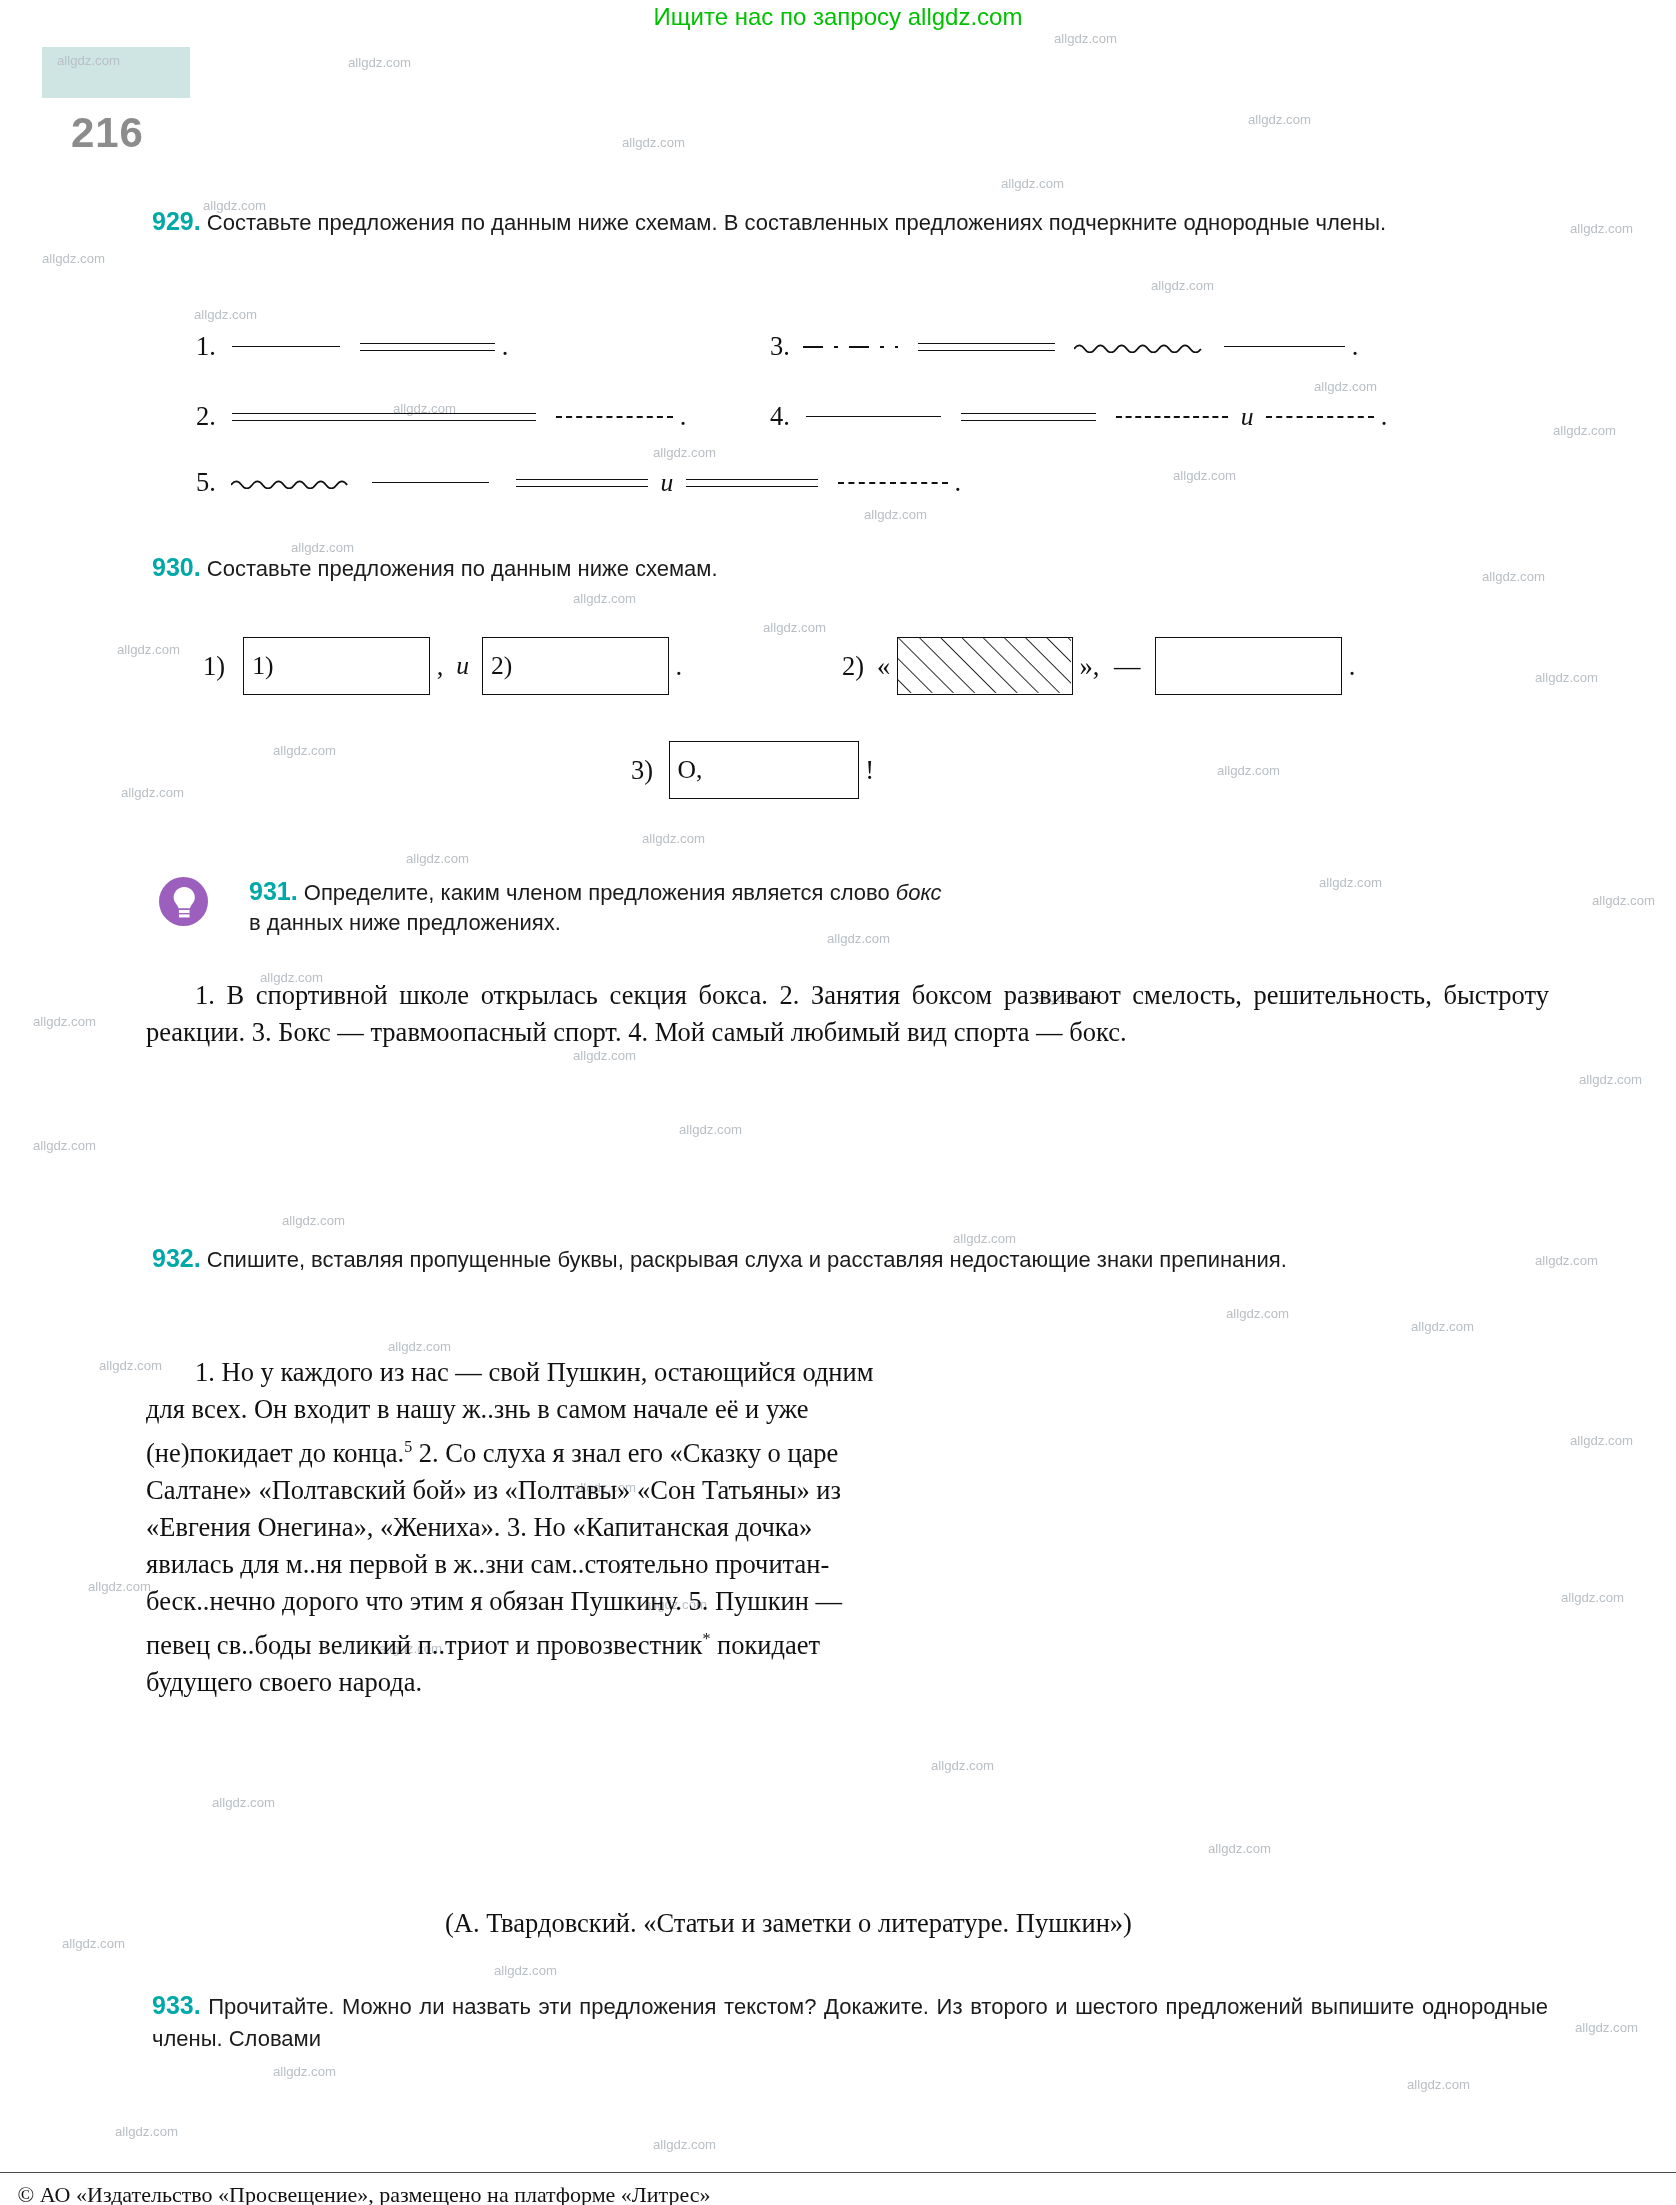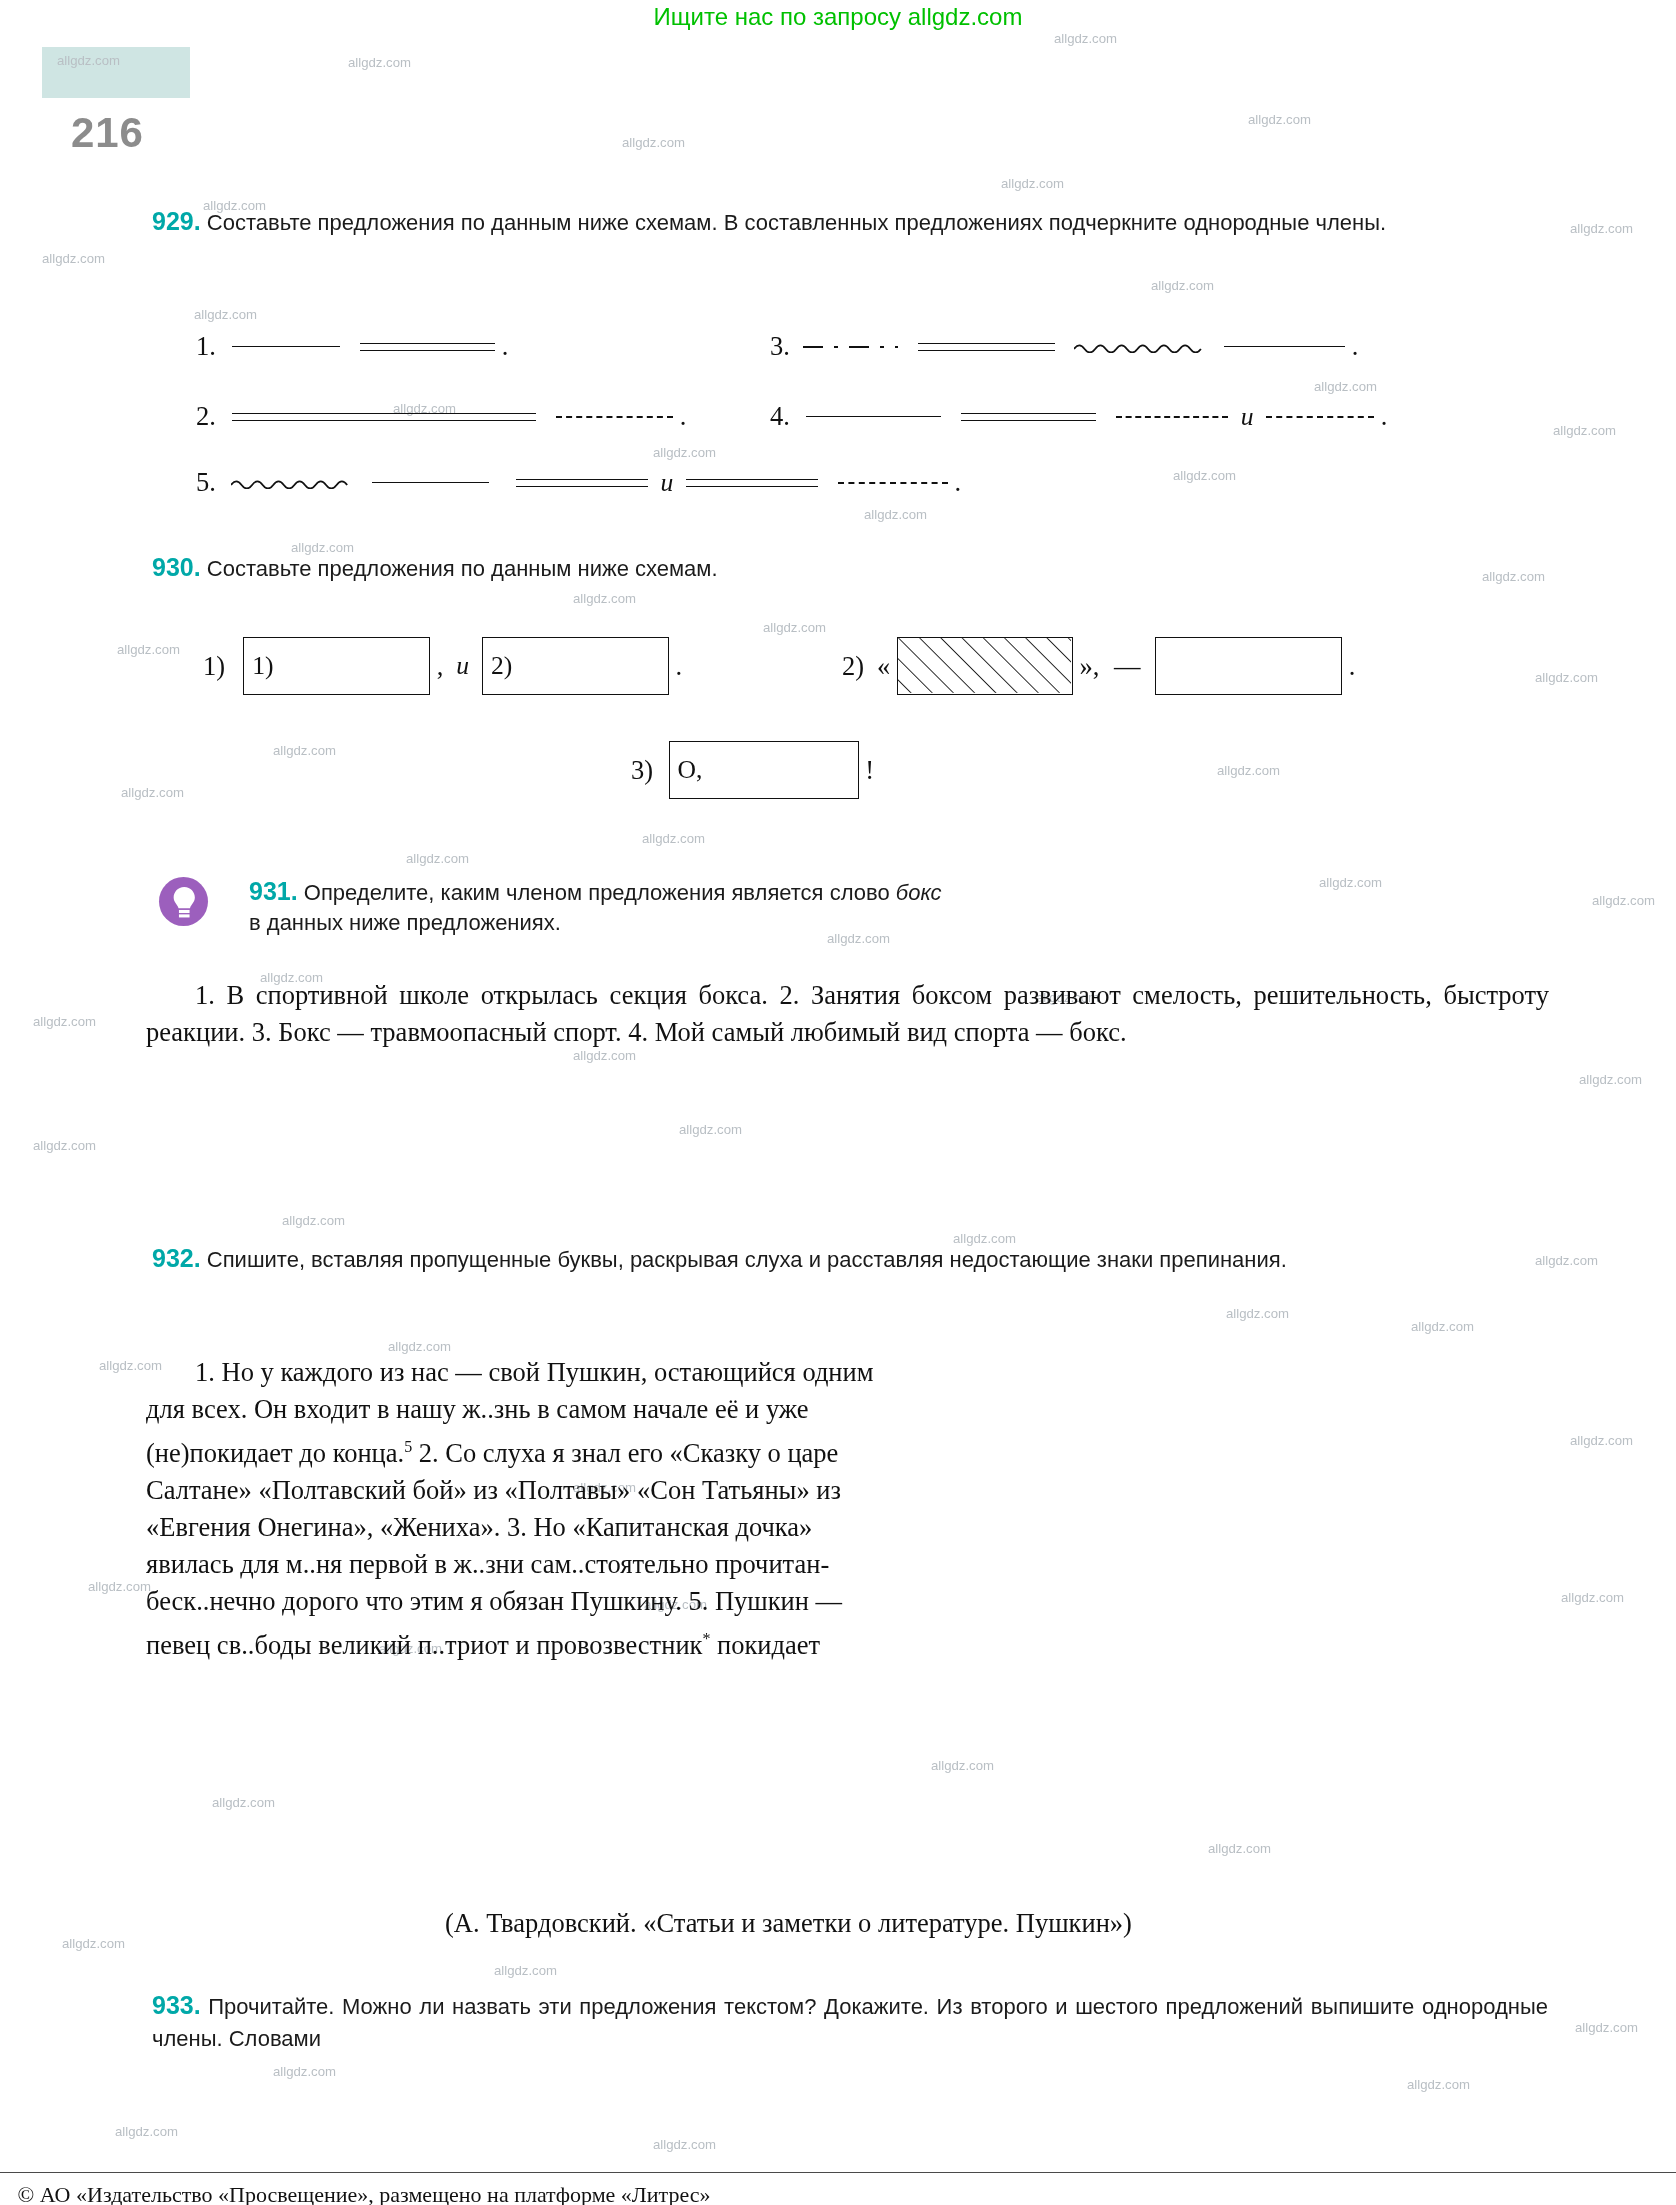--- a/index.html
+++ b/index.html
@@ -391,20 +391,21 @@
 
 <div class="body-text" style="left:146px; top:1354px; width:1403px;">
   <div style="text-indent:49px;">1. Но у каждого из нас — свой Пушкин, остающийся одним</div>
   <div>для всех. Он входит в нашу ж..знь в самом начале её и уже</div>
   <div><span>(не)покидает до конца.</span><span class="sup">5</span><span> 2. Со слуха я знал его «Сказку о царе</span></div>
   <div>Салтане» «Полтавский бой» из «Полтавы» «Сон Татьяны» из</div>
   <div>«Евгения Онегина», «Жениха». 3. Но «Капитанская дочка»</div>
   <div>явилась для м..ня первой в ж..зни сам..стоятельно прочитан-</div>
   <div>беск..нечно дорого что этим я обязан Пушкину. 5. Пушкин —</div>
   <div><span>певец св..боды великий п..триот и провозвестник</span><span class="sup">*</span><span> покидает</span></div>
+  <div>будущего своего народа.</div>
 </div>
 
 <div class="body-text" style="left:445px; top:1905px; width:1103px; text-align:left;">(А. Твардовский. «Статьи и заметки о литературе. Пушкин»)</div>
 
 <div class="task just" style="left:152px; top:1989px; width:1396px;">
   <span class="ex-num">933.</span>
   <span>Прочитайте. Можно ли назвать эти предложения текстом? Докажите. Из второго и шестого предложений выпишите однородные члены. Словами</span>
 </div>
 
 <div class="footer-rule"></div>

